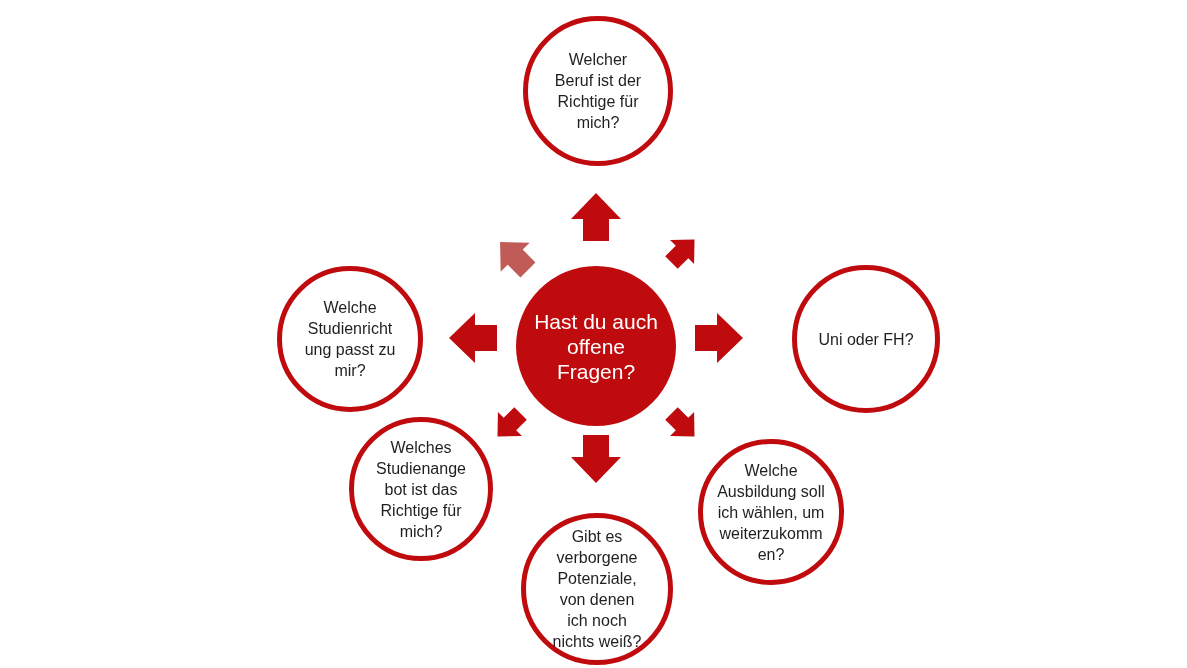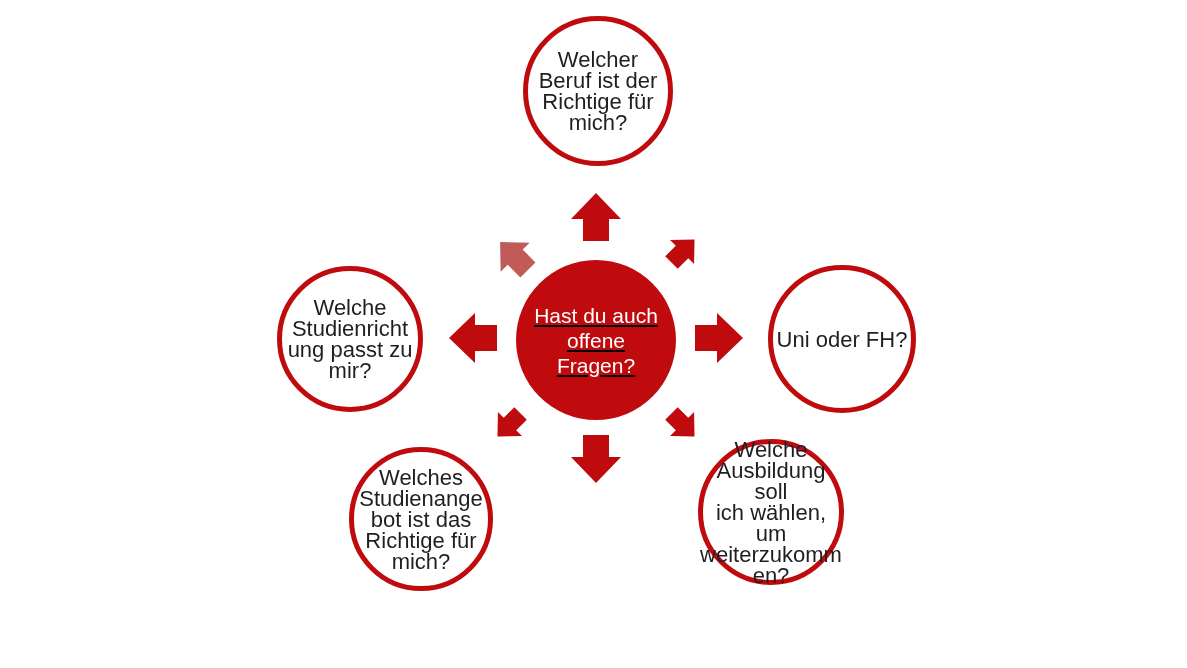--- a/index.html
+++ b/index.html
@@ -34,53 +34,52 @@
     background: var(--node-fill, #ffffff);
     border: 5px solid var(--primary-red, #C00B0E);
     box-sizing: border-box;
     display: flex;
     align-items: center;
     justify-content: center;
     text-align: center;
   }
   .node .node-text {
     white-space: pre-line;
-    font-size: 22px;
+    font-size: 16px;
     line-height: 21px;
     color: var(--text-dark, #1f1f1f);
     width: 142px;
   }
   .center-node {
     position: absolute;
     left: 516px;
-    top: 260px;
+    top: 266px;
     width: 160px;
     height: 160px;
     border-radius: 50%;
     background: var(--primary-red, #C00B0E);
     display: flex;
     align-items: center;
     justify-content: center;
     text-align: center;
-    text-decoration: underline;
   }
   .center-node .center-text {
     white-space: pre-line;
     font-size: 21px;
     line-height: 25px;
     color: var(--center-text, #ffffff);
     width: 150px;
   }
   
   .node-top          { left: 523px; top: 16px;  width: 150px; height: 150px; }
   .node-top-right    { left: 697px; top: 92px;  width: 146px; height: 146px; }
-  .node-right        { left: 768px; top: 265px; width: 148px; height: 148px; }
+  .node-right        { left: 792px; top: 265px; width: 148px; height: 148px; }
   .node-bottom-right { left: 698px; top: 439px; width: 146px; height: 146px; }
   .node-bottom       { left: 521px; top: 513px; width: 152px; height: 152px; }
-  .node-bottom-left  { left: 349px; top: 447px; width: 144px; height: 144px; }
+  .node-bottom-left  { left: 349px; top: 417px; width: 144px; height: 144px; }
   .node-left         { left: 277px; top: 266px; width: 146px; height: 146px; }
   .node-top-left     { left: 349px; top: 93px;  width: 144px; height: 144px; }
 </style>
 </head>
 <body>
 
 <div class="stage">
 
   <svg class="arrows-layer" viewBox="0 0 1187 668" xmlns="http://www.w3.org/2000/svg" aria-hidden="true">
 
@@ -113,20 +112,28 @@
   </div>
 
   <div class="node node-bottom-right">
     <span class="node-text">Welche
 Ausbildung soll
 ich wählen, um
 weiterzukomm
 en?</span>
   </div>
 
+  <div class="node node-bottom">
+    <span class="node-text">Gibt es
+verborgene
+Potenziale,
+von denen
+ich noch
+nichts weiß?</span>
+  </div>
 
   <div class="node node-bottom-left">
     <span class="node-text">Welches
 Studienange
 bot ist das
 Richtige für
 mich?</span>
   </div>
 
   <div class="node node-left">

